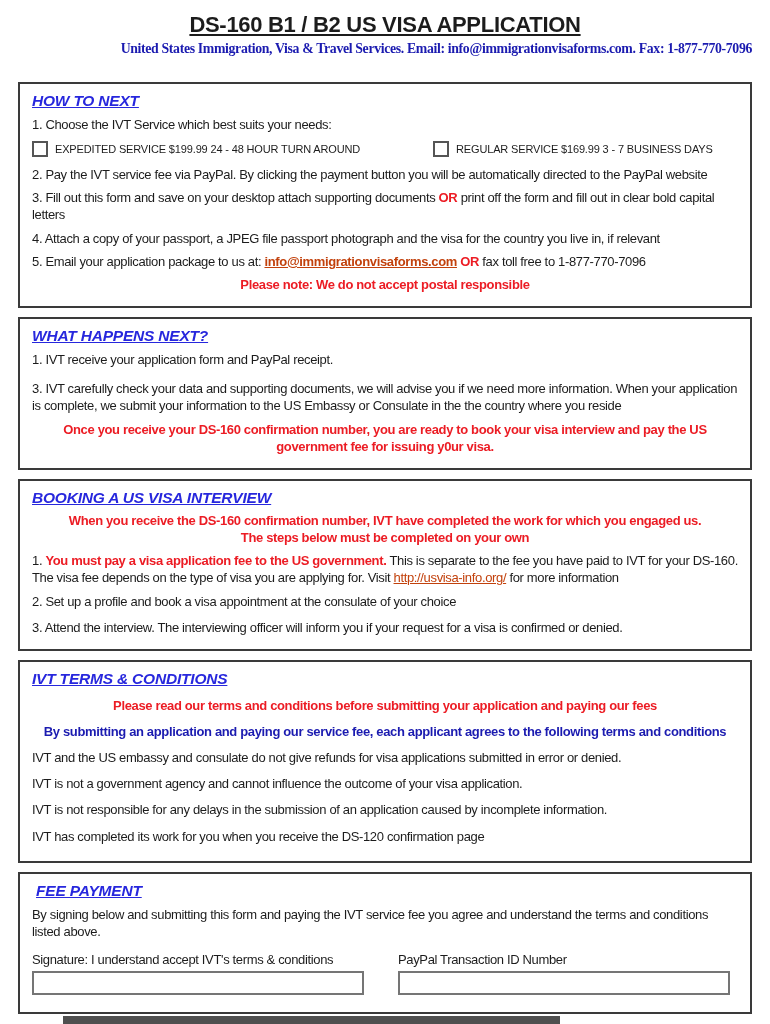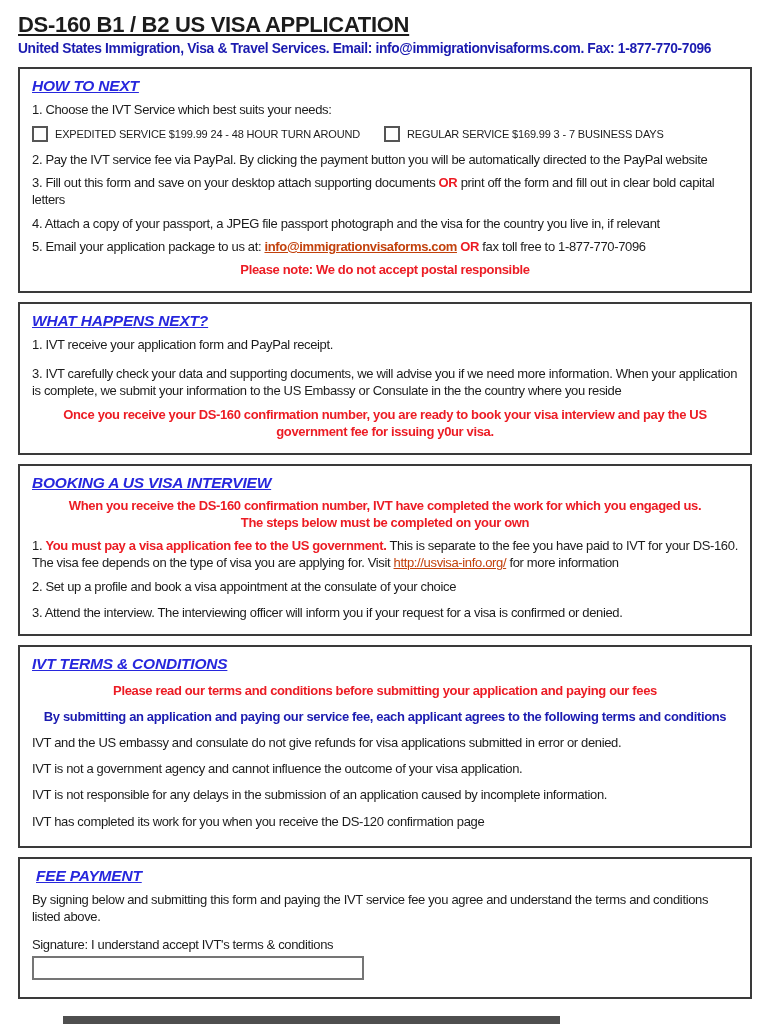--- a/index.html
+++ b/index.html
@@ -3,45 +3,45 @@
 <meta charset="utf-8">
 <style>
   html,body{margin:0;padding:0;}
   body{
     width:770px;height:1024px;position:relative;overflow:hidden;
     background:#ffffff;color:#1c1c1c;
     font-family:"Liberation Sans",sans-serif;
   }
   .page{padding:6px 18px 0;}
   .title{
-    font-size:22px;font-weight:bold;text-align:left;
+    font-size:22px;font-weight:bold;text-align:center;
     text-decoration:underline;margin:6px 0 3px;letter-spacing:-0.3px;
   }
   .subtitle{
     color:#1b1bb0;font-weight:bold;font-size:13.8px;letter-spacing:-0.35px;
-    text-align:left;margin:0 0 11px;
+    text-align:right;margin:0 0 25px;font-family:Liberation Serif, serif;
   }
   .box{
     border:2px solid #3a3a3a;padding:3px 12px 7px;margin-bottom:9px;
     background:#fff;
   }
   .heading{
     color:#2727dd;font-weight:bold;font-style:italic;text-decoration:underline;
     font-size:15.5px;margin:5px 0 5px;letter-spacing:-0.2px;
   }
   .box p{margin:6px 0;font-size:13px;letter-spacing:-0.35px;line-height:1.32;}
   .red{color:#ec1c24;}
   .bold{font-weight:bold;}
   .center{text-align:center;}
   .blue-strong{color:#1b1bb0;}
   .link{color:#c2410c;text-decoration:underline;cursor:pointer;}
   .email-link{font-weight:bold;}
   .check-row{display:flex;align-items:center;margin:8px 0 9px;}
   .check-item{display:flex;align-items:center;gap:7px;cursor:pointer;}
-  .check-item.first{width:352px;flex:none;}
+  .check-item.first{width:401px;flex:none;}
   .checkbox{
     width:12px;height:12px;flex:none;border:2px solid #555;background:#fff;
   }
   .check-label{font-size:11px;letter-spacing:-0.15px;}
   .terms-box p{margin:9px 0;}
   .sig-row{display:flex;gap:34px;margin:12px 0 10px;}
   .sig-col{width:332px;flex:none;}
   .sig-label{font-size:13px;letter-spacing:-0.35px;display:block;}
   .sig-input{
     display:block;width:100%;height:24px;box-sizing:border-box;
@@ -108,18 +108,22 @@
   </section>
 
   <section class="box">
     <div class="heading" style="margin-left:4px;">FEE PAYMENT</div>
     <p>By signing below and submitting this form and paying the IVT service fee you agree and understand the terms and conditions listed above.</p>
     <div class="sig-row">
       <div class="sig-col">
         <span class="sig-label">Signature: I understand accept IVT's terms &amp; conditions</span>
         <input class="sig-input" type="text" value="" style="">
       </div>
+      <div class="sig-col">
+        <span class="sig-label">PayPal Transaction ID Number</span>
+        <input class="sig-input" type="text" value="" style="">
+      </div>
     </div>
   </section>
 
 </div>
 
 <div class="next-page-strip"></div>
 
 </body></html>

